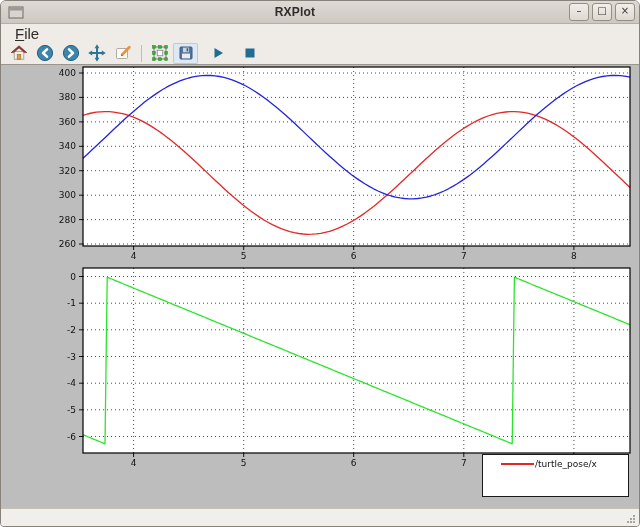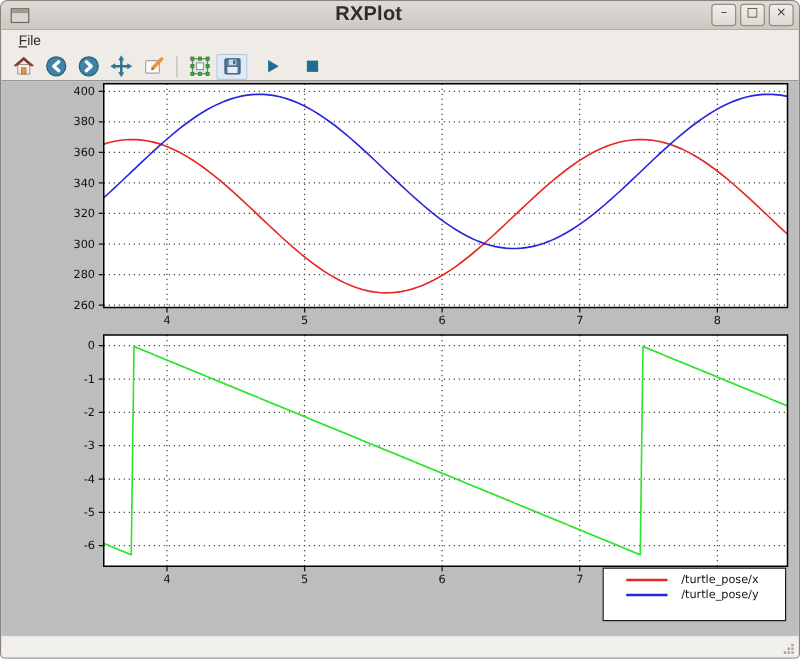--- a/index.html
+++ b/index.html
@@ -9,33 +9,33 @@
     background:#efebe7;display:flex;flex-direction:column;
   }
   
   #titlebar{
     height:23px;flex:0 0 23px;display:flex;align-items:center;
     background:linear-gradient(#dedad5,#cdc8c2);
     border-bottom:1px solid #b3aea6;padding:0 4px;box-sizing:border-box;
   }
   #titlebar .win-icon{width:16px;height:13px;margin-left:3px;flex:0 0 auto;}
   #title-text{
-    flex:1;text-align:center;font-size:16px;font-weight:bold;color:#2e2b28;
+    flex:1;text-align:center;font-size:12px;font-weight:bold;color:#2e2b28;
     letter-spacing:.2px;
   }
   .tb-btn{
     width:18px;height:16px;margin-left:3px;flex:0 0 auto;
     background:linear-gradient(#f2efeb,#ddd8d2);border:1px solid #948e85;border-radius:3px;
     font-size:10px;line-height:14px;text-align:center;color:#3a3733;cursor:default;
     font-family:"DejaVu Sans",sans-serif;
   }
   
   #menubar{
     height:18px;flex:0 0 18px;display:flex;align-items:center;
-    background:#efebe7;padding-left:8px;font-size:11px;color:#2e2b28;
+    background:#efebe7;padding-left:8px;font-size:15px;color:#2e2b28;
   }
   .menu-item{padding:1px 6px;}
   .mnemonic{text-decoration:underline;}
   
   #toolbar{
     height:22px;flex:0 0 22px;display:flex;align-items:center;
     background:#efebe7;border-bottom:1px solid #9a958d;padding-left:5px;
   }
   .tool-btn{
     width:25px;height:21px;display:flex;align-items:center;justify-content:center;
@@ -52,21 +52,21 @@
   .grid{stroke:#4a4a4a;stroke-width:1;stroke-dasharray:1,3;}
   .tickmark{stroke:#111;stroke-width:1;}
   .tlabel{font:9px "DejaVu Sans",sans-serif;fill:#111;}
   
   #legend{
     position:absolute;left:481px;top:389px;width:147px;height:43px;box-sizing:border-box;
     background:#ffffff;border:1px solid #1a1a1a;padding-top:3px;
   }
   .legend-row{display:flex;align-items:center;height:12px;padding-left:18px;}
   .legend-swatch{width:33px;height:2px;flex:0 0 auto;}
-  .legend-label{margin-left:11px;font:9px "DejaVu Sans",sans-serif;color:#111;}
+  .legend-label{margin-left:1px;font:9px "DejaVu Sans",sans-serif;color:#111;}
   
   #statusbar{
     height:17px;flex:0 0 17px;background:#f1efeb;border-top:1px solid #c5c0b8;
     position:relative;
   }
   #resize-grip{position:absolute;right:3px;bottom:2px;}
 </style>
 </head>
 <body>
 
@@ -250,24 +250,20 @@
         <line class="tickmark" x1="78" y1="371.5" x2="82" y2="371.5"></line>
         <text class="tlabel" x="75" y="374.5" text-anchor="end">-6</text>
         <polyline points="82.0,369.7 84.2,370.6 86.4,371.5 88.6,372.5 90.8,373.4 93.0,374.3 95.2,375.2 97.4,376.1 99.6,377.0 101.8,377.9 104.0,378.8 106.2,212.2 108.4,213.1 110.6,214.0 112.8,214.9 115.0,215.8 117.2,216.7 119.4,217.6 121.6,218.5 123.8,219.5 126.0,220.4 128.2,221.3 130.4,222.2 132.6,223.1 134.8,224.0 137.0,224.9 139.2,225.8 141.4,226.7 143.6,227.6 145.8,228.5 148.0,229.4 150.2,230.3 152.4,231.2 154.6,232.1 156.8,233.0 159.0,233.9 161.2,234.8 163.4,235.7 165.6,236.7 167.8,237.6 170.0,238.5 172.2,239.4 174.5,240.3 176.7,241.2 178.9,242.1 181.1,243.0 183.3,243.9 185.5,244.8 187.7,245.7 189.9,246.6 192.1,247.5 194.3,248.4 196.5,249.3 198.7,250.2 200.9,251.1 203.1,252.0 205.3,252.9 207.5,253.9 209.7,254.8 211.9,255.7 214.1,256.6 216.3,257.5 218.5,258.4 220.7,259.3 222.9,260.2 225.1,261.1 227.3,262.0 229.5,262.9 231.7,263.8 233.9,264.7 236.1,265.6 238.3,266.5 240.5,267.4 242.7,268.3 244.9,269.2 247.1,270.2 249.3,271.1 251.5,272.0 253.7,272.9 255.9,273.8 258.1,274.7 260.3,275.6 262.5,276.5 264.7,277.4 266.9,278.3 269.1,279.2 271.3,280.1 273.5,281.0 275.7,281.9 277.9,282.8 280.1,283.7 282.3,284.6 284.5,285.5 286.7,286.4 288.9,287.4 291.1,288.3 293.3,289.2 295.5,290.1 297.7,291.0 299.9,291.9 302.1,292.8 304.3,293.7 306.5,294.6 308.7,295.5 310.9,296.4 313.1,297.3 315.3,298.2 317.5,299.1 319.7,300.0 321.9,300.9 324.1,301.8 326.3,302.7 328.5,303.6 330.7,304.6 332.9,305.5 335.1,306.4 337.3,307.3 339.5,308.2 341.7,309.1 343.9,310.0 346.1,310.9 348.3,311.8 350.5,312.7 352.7,313.6 354.9,314.5 357.2,315.4 359.4,316.3 361.6,317.2 363.8,318.1 366.0,319.0 368.2,319.9 370.4,320.8 372.6,321.8 374.8,322.7 377.0,323.6 379.2,324.5 381.4,325.4 383.6,326.3 385.8,327.2 388.0,328.1 390.2,329.0 392.4,329.9 394.6,330.8 396.8,331.7 399.0,332.6 401.2,333.5 403.4,334.4 405.6,335.3 407.8,336.2 410.0,337.1 412.2,338.1 414.4,339.0 416.6,339.9 418.8,340.8 421.0,341.7 423.2,342.6 425.4,343.5 427.6,344.4 429.8,345.3 432.0,346.2 434.2,347.1 436.4,348.0 438.6,348.9 440.8,349.8 443.0,350.7 445.2,351.6 447.4,352.5 449.6,353.4 451.8,354.3 454.0,355.3 456.2,356.2 458.4,357.1 460.6,358.0 462.8,358.9 465.0,359.8 467.2,360.7 469.4,361.6 471.6,362.5 473.8,363.4 476.0,364.3 478.2,365.2 480.4,366.1 482.6,367.0 484.8,367.9 487.0,368.8 489.2,369.7 491.4,370.6 493.6,371.5 495.8,372.5 498.0,373.4 500.2,374.3 502.4,375.2 504.6,376.1 506.8,377.0 509.0,377.9 511.2,378.8 513.4,212.2 515.6,213.1 517.8,214.0 520.0,214.9 522.2,215.8 524.4,216.7 526.6,217.6 528.8,218.5 531.0,219.5 533.2,220.4 535.4,221.3 537.6,222.2 539.9,223.1 542.1,224.0 544.3,224.9 546.5,225.8 548.7,226.7 550.9,227.6 553.1,228.5 555.3,229.4 557.5,230.3 559.7,231.2 561.9,232.1 564.1,233.0 566.3,233.9 568.5,234.8 570.7,235.7 572.9,236.7 575.1,237.6 577.3,238.5 579.5,239.4 581.7,240.3 583.9,241.2 586.1,242.1 588.3,243.0 590.5,243.9 592.7,244.8 594.9,245.7 597.1,246.6 599.3,247.5 601.5,248.4 603.7,249.3 605.9,250.2 608.1,251.1 610.3,252.0 612.5,252.9 614.7,253.9 616.9,254.8 619.1,255.7 621.3,256.6 623.5,257.5 625.7,258.4 627.9,259.3 629.0,259.7" fill="none" stroke="#2ee32e" stroke-width="1.3" stroke-linejoin="round"></polyline>
         <rect x="82" y="203" width="547" height="185" fill="none" stroke="#000000" stroke-width="1.2"></rect>
       </svg>
     <div id="legend">
         <div class="legend-row">
           <div class="legend-swatch" style="background: rgb(229, 39, 39);"></div>
           <span class="legend-label">/turtle_pose/x</span>
         </div>
-        <div class="legend-row">
-          <div class="legend-swatch" style="background: rgb(37, 37, 221);"></div>
-          <span class="legend-label">/turtle_pose/y</span>
-        </div>
       </div>
   </div>
 
   <div id="statusbar">
     <span></span>
     <svg id="resize-grip" width="10" height="10">
       <g fill="#a9a49c">
         <rect x="7" y="1" width="2" height="2"></rect>
           <rect x="7" y="4" width="2" height="2"></rect>
           <rect x="7" y="7" width="2" height="2"></rect>

